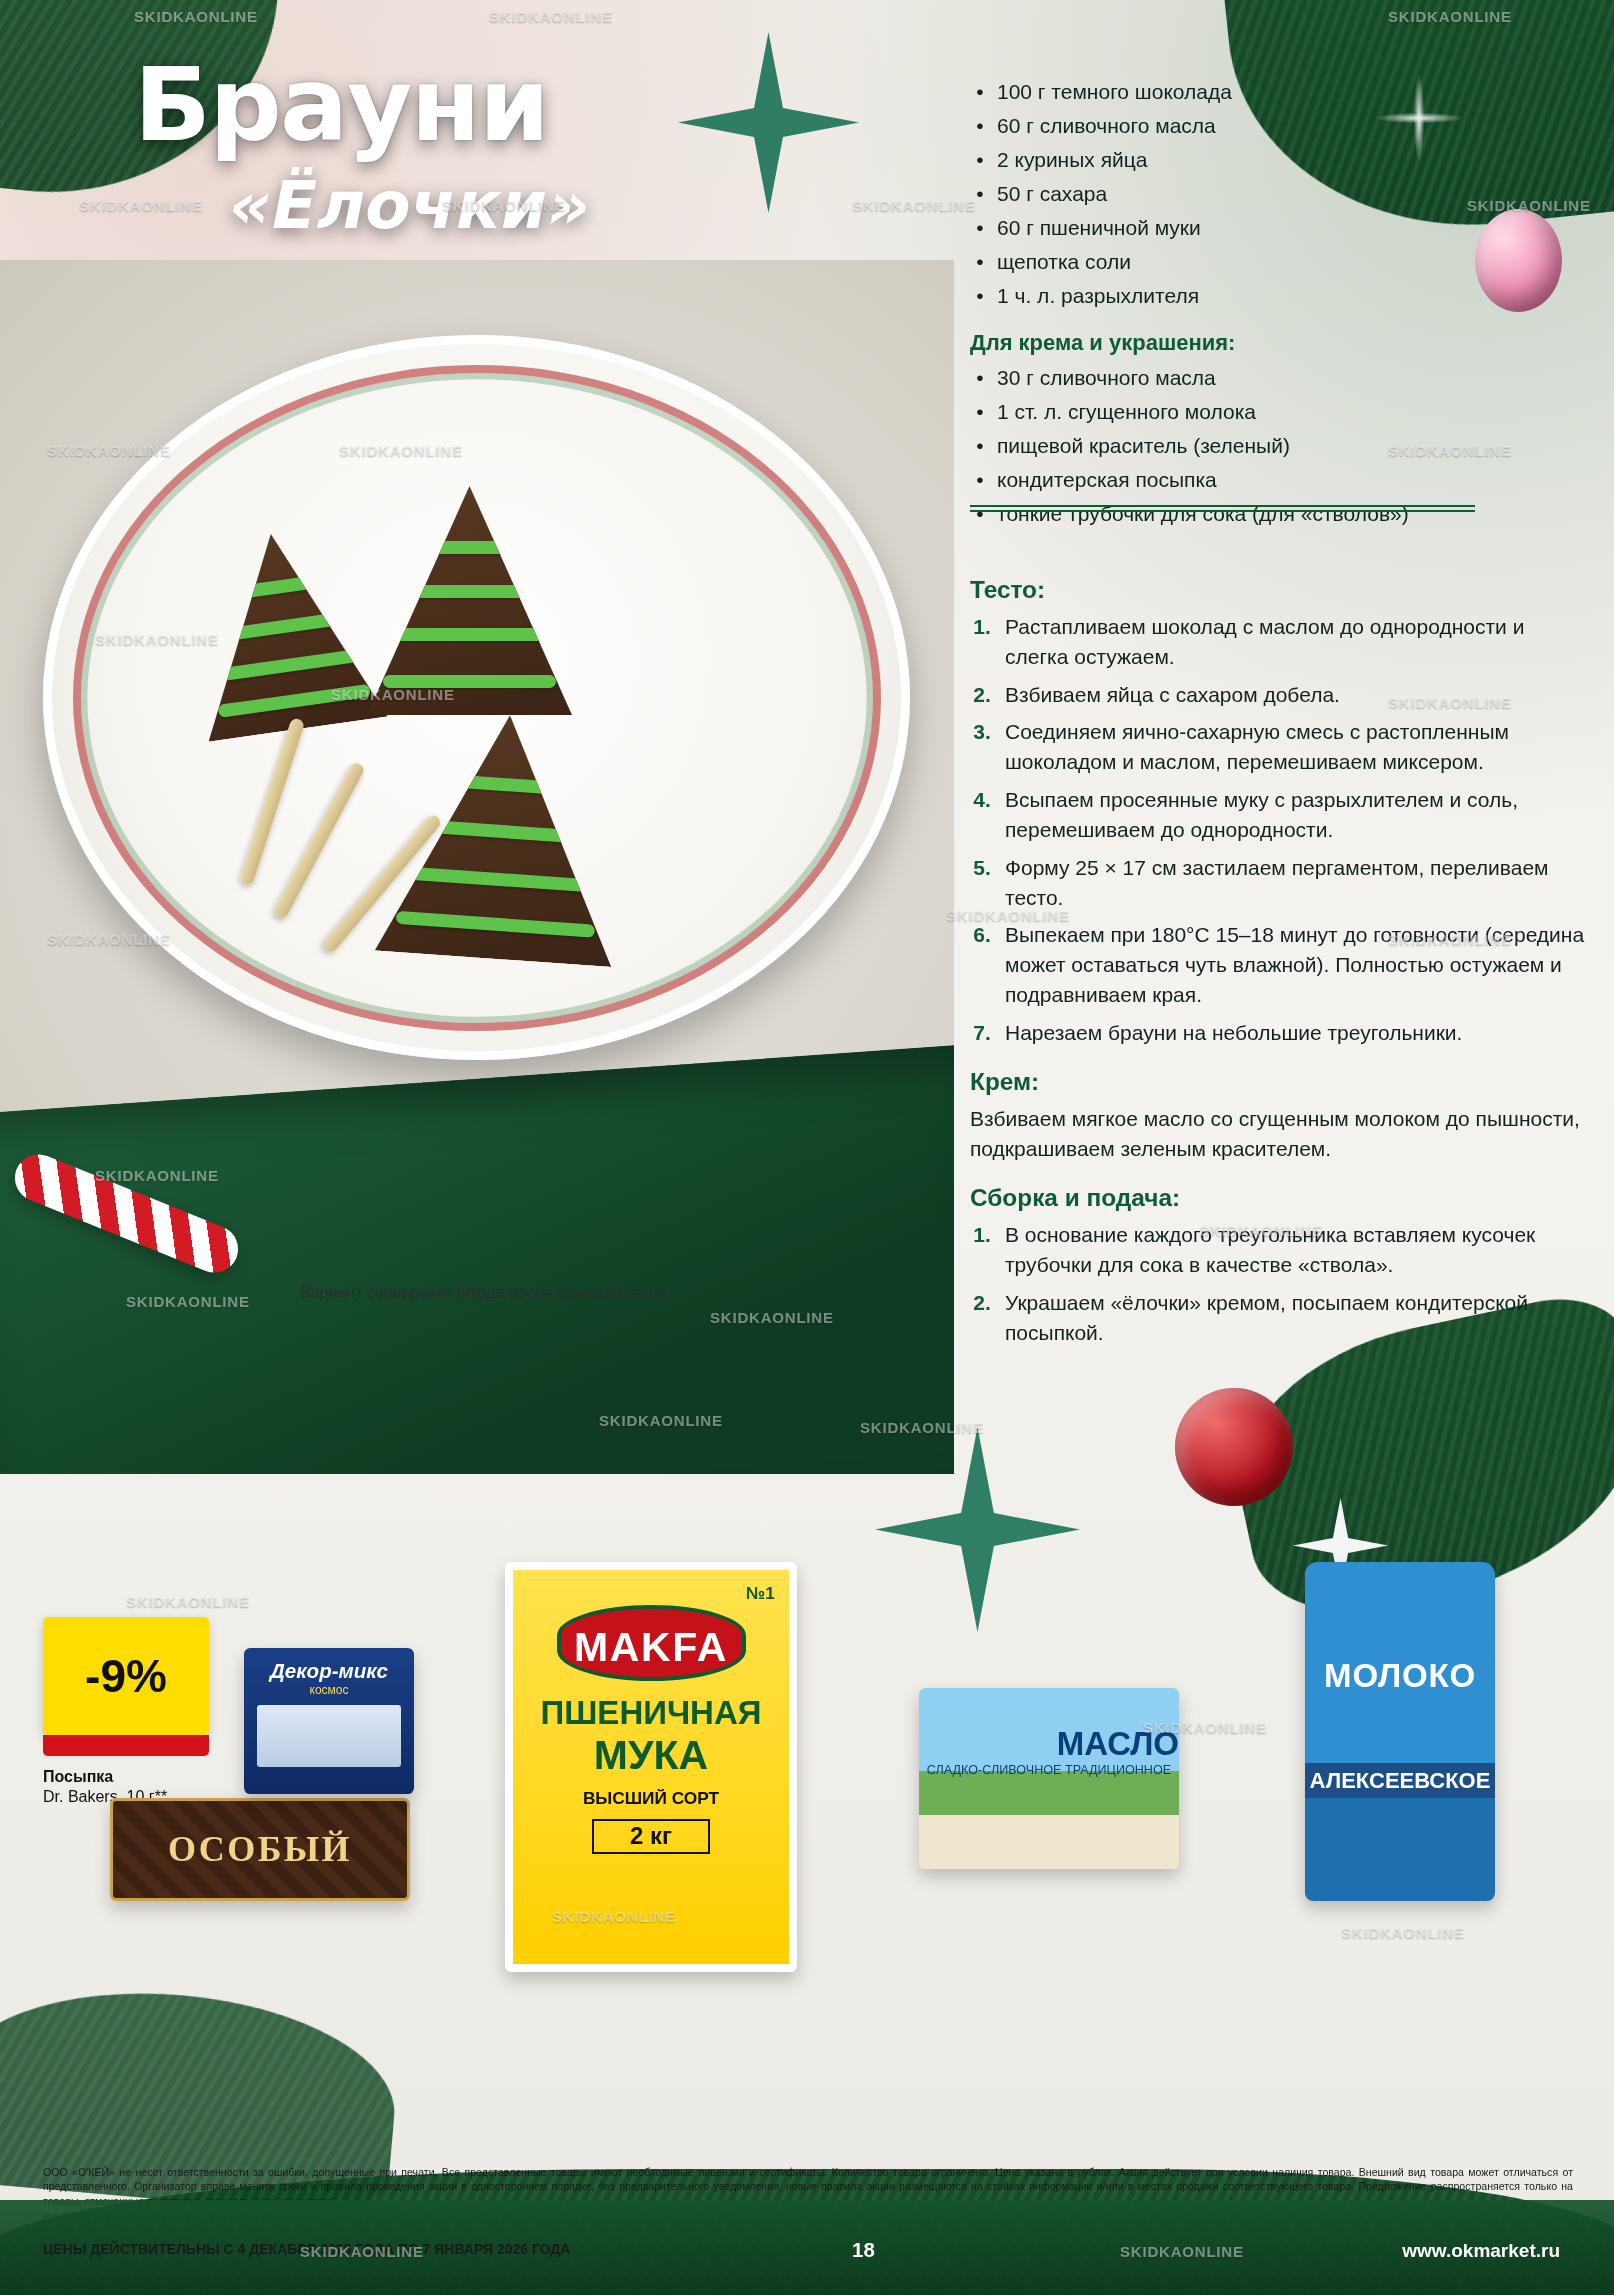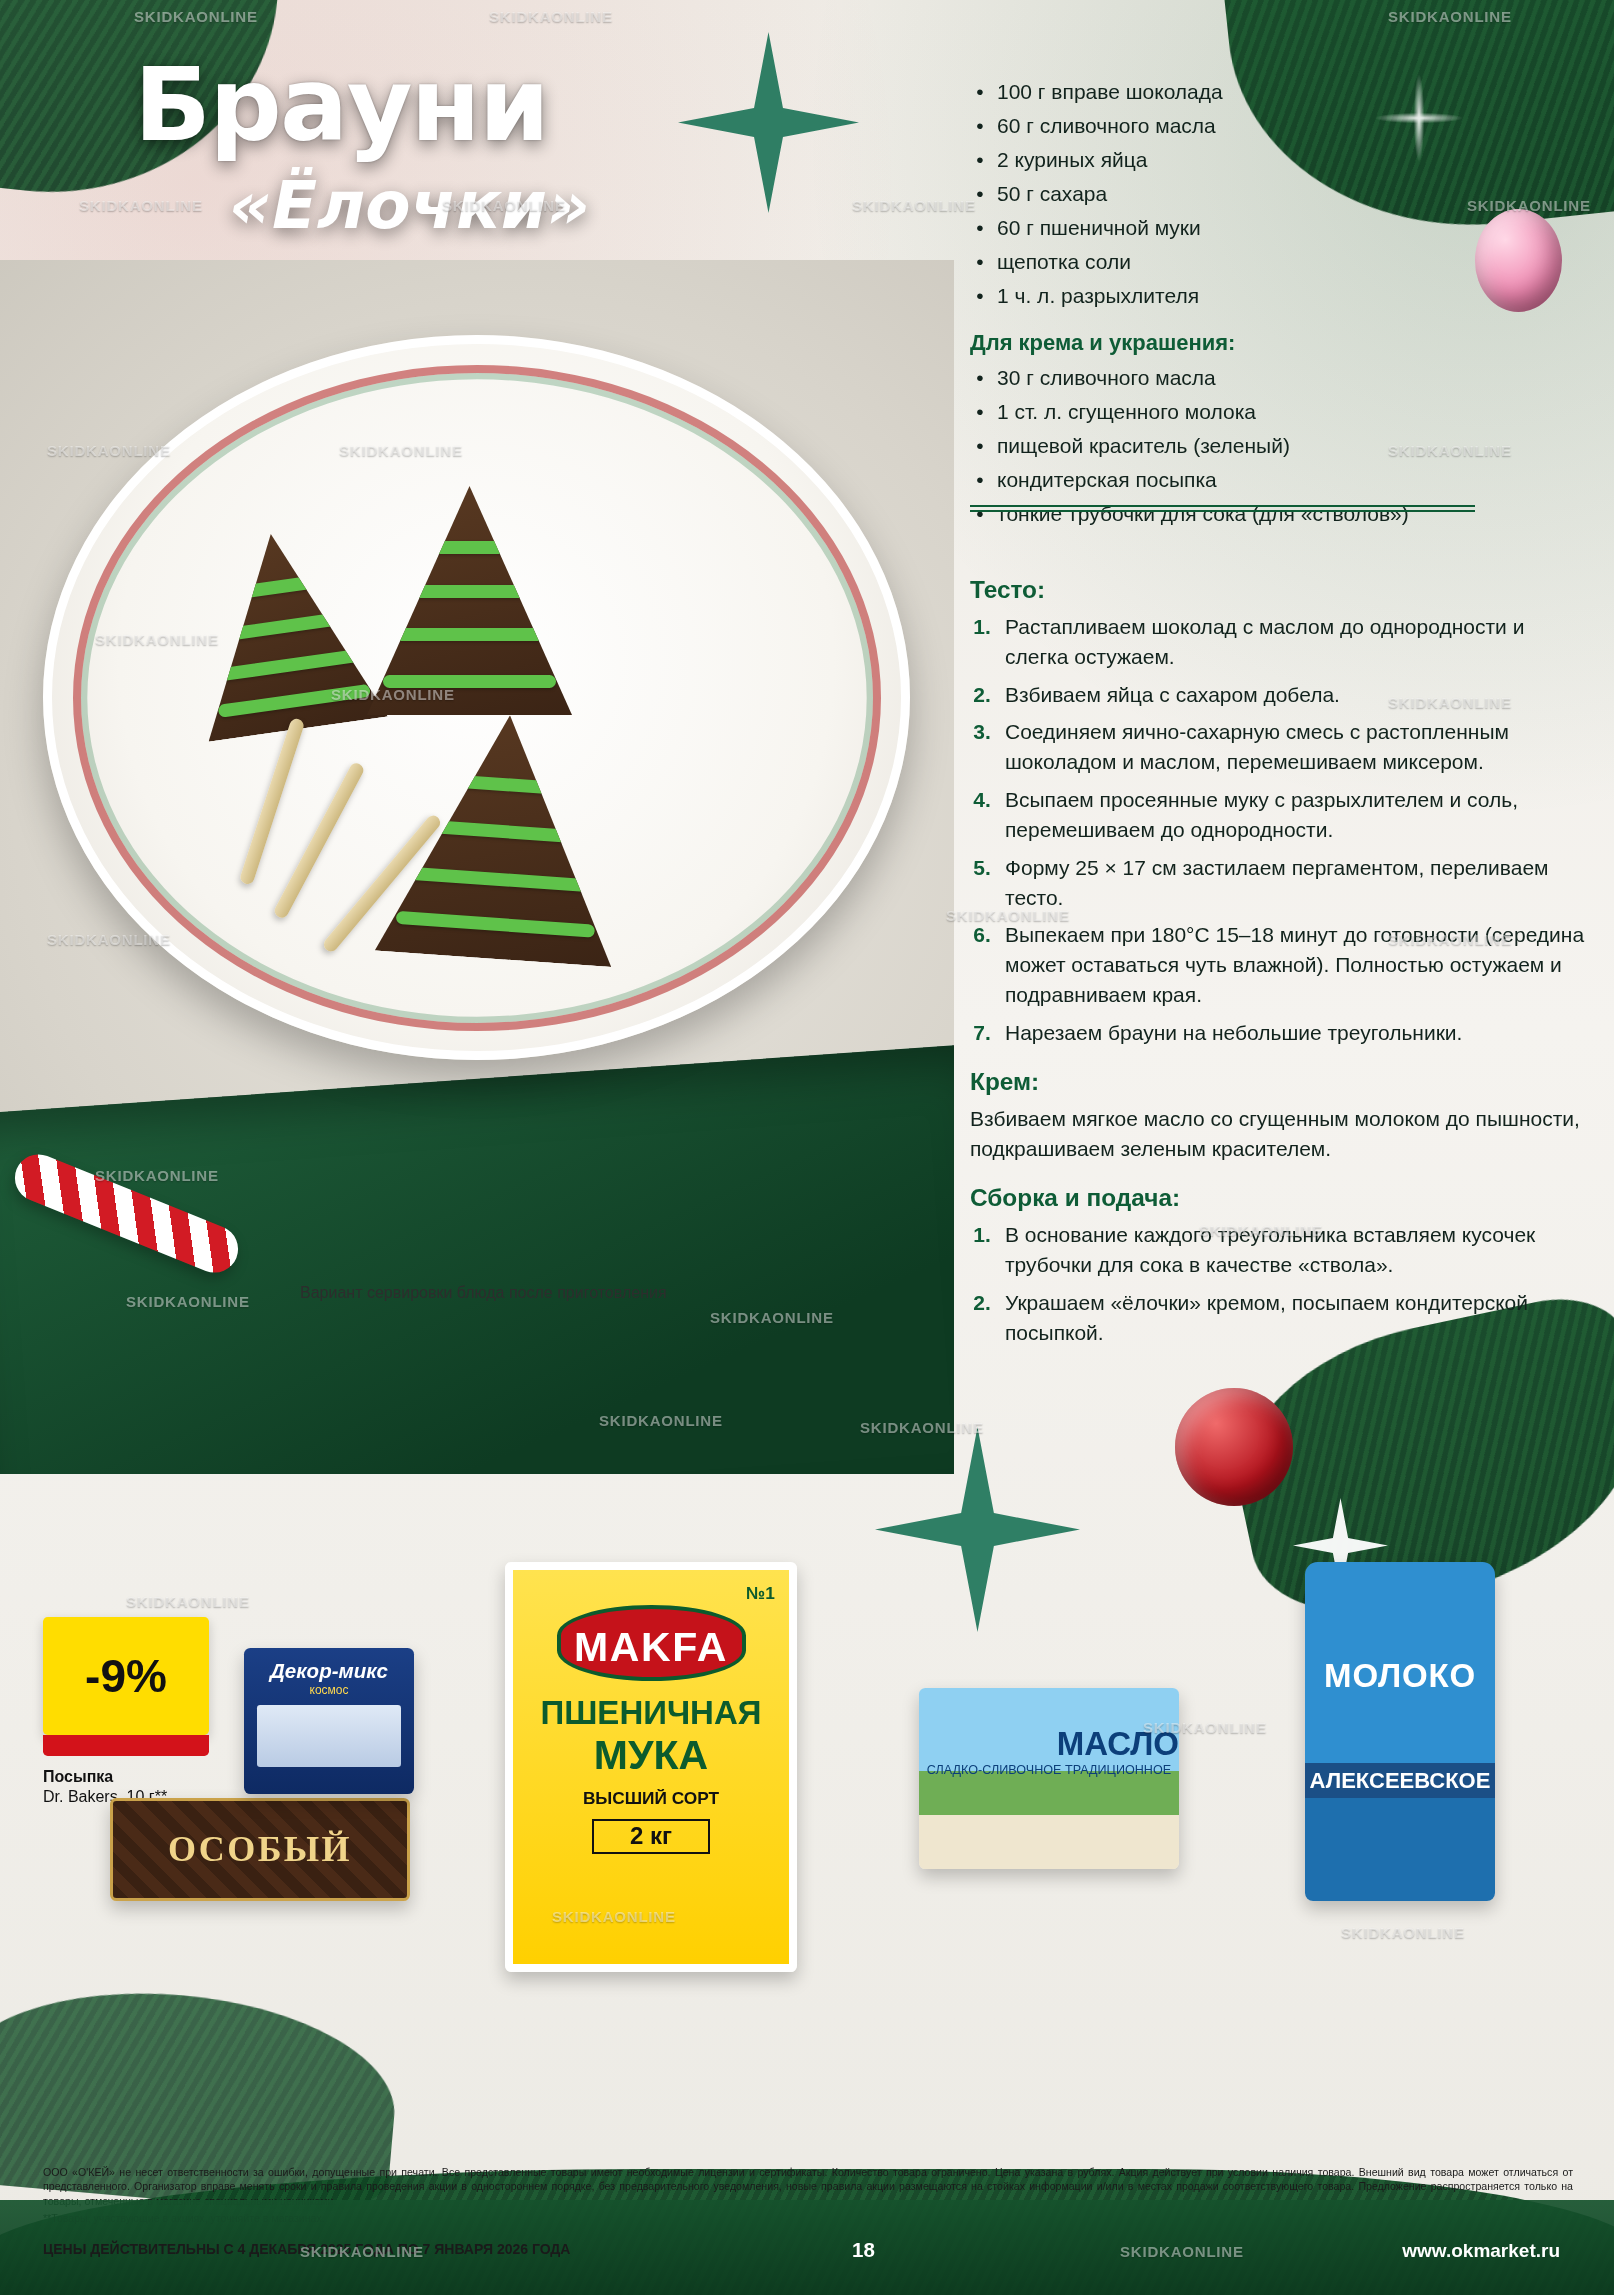--- a/index.html
+++ b/index.html
@@ -313,21 +313,21 @@
   <div class="sparkle" style="left:237px; top:260px; width:95px; height:95px;"></div>
   <div class="sparkle" style="left:1356px; top:55px; width:126px; height:126px;"></div>
 
   <div class="title-block">
     <div class="title-main">Брауни</div>
     <div class="title-sub">«Ёлочки»</div>
   </div>
 
   <div class="right-col">
     <ul class="ing-list">
-      <li>100 г вправе шоколада</li>
+      <li>100 г темного шоколада</li>
       <li>60 г сливочного масла</li>
       <li>2 куриных яйца</li>
       <li>50 г сахара</li>
       <li>60 г пшеничной муки</li>
       <li>щепотка соли</li>
       <li>1 ч. л. разрыхлителя</li>
     </ul>
     <div class="sec-head">Для крема и украшения:</div>
     <ul class="ing-list">
       <li>30 г сливочного масла</li>

